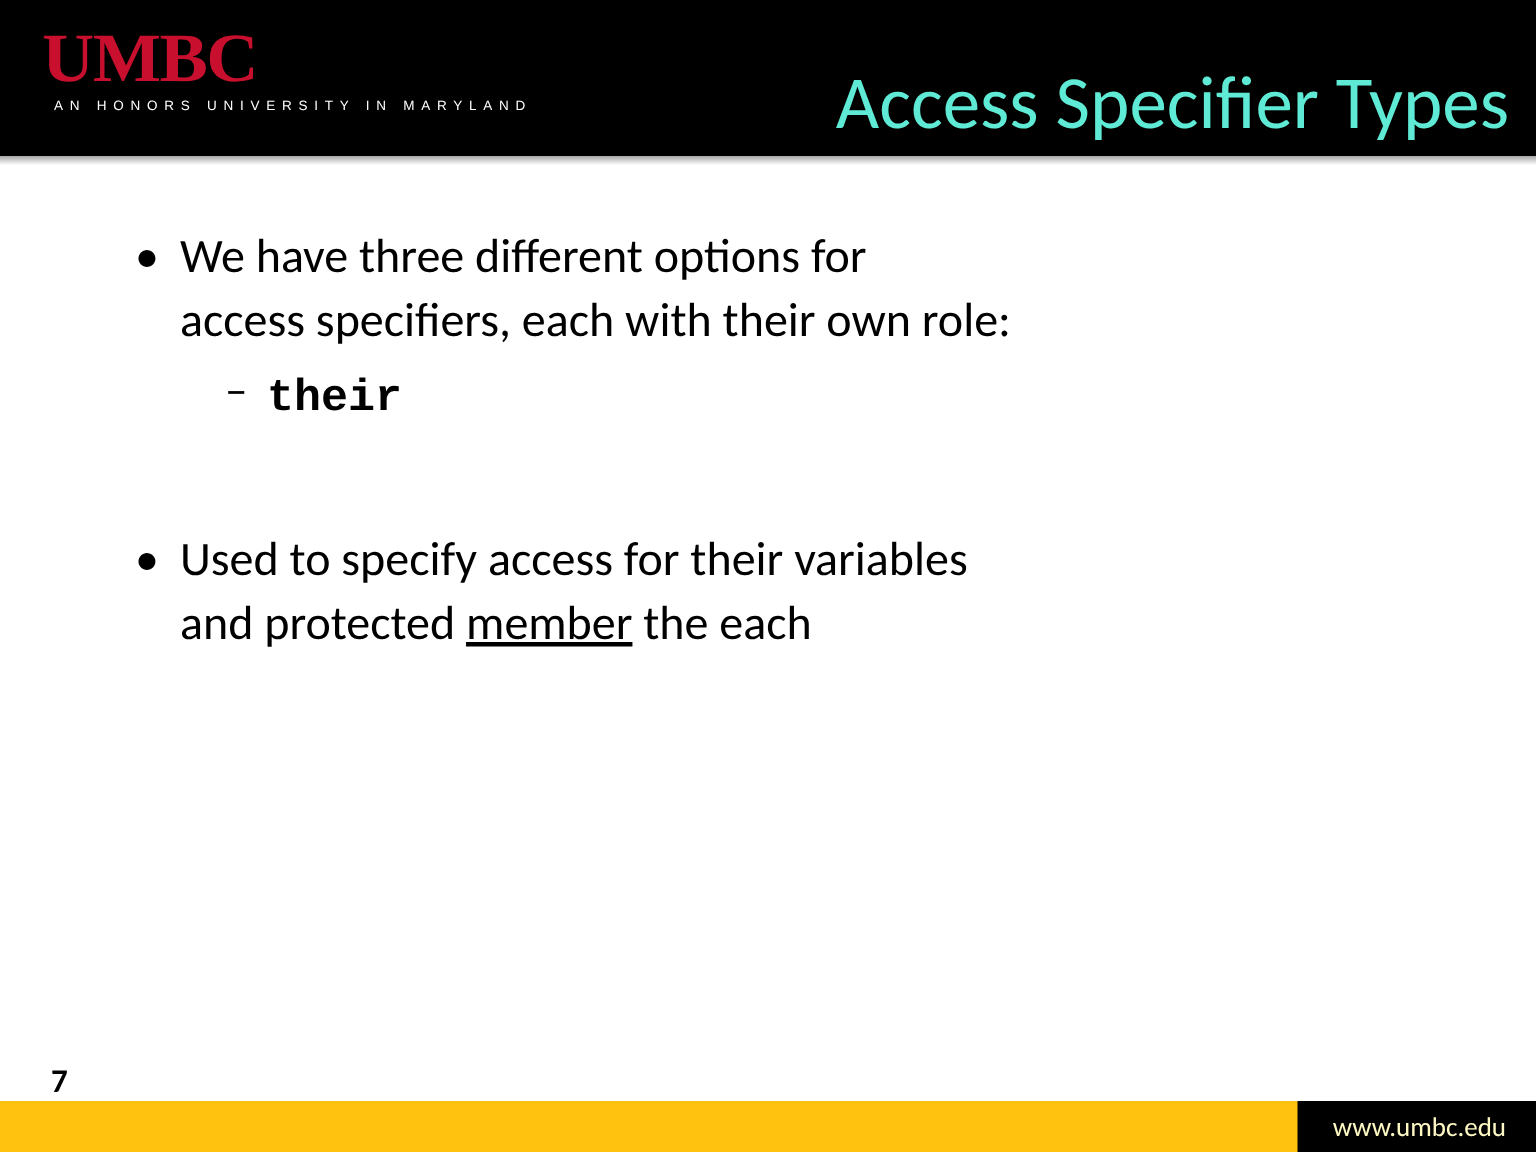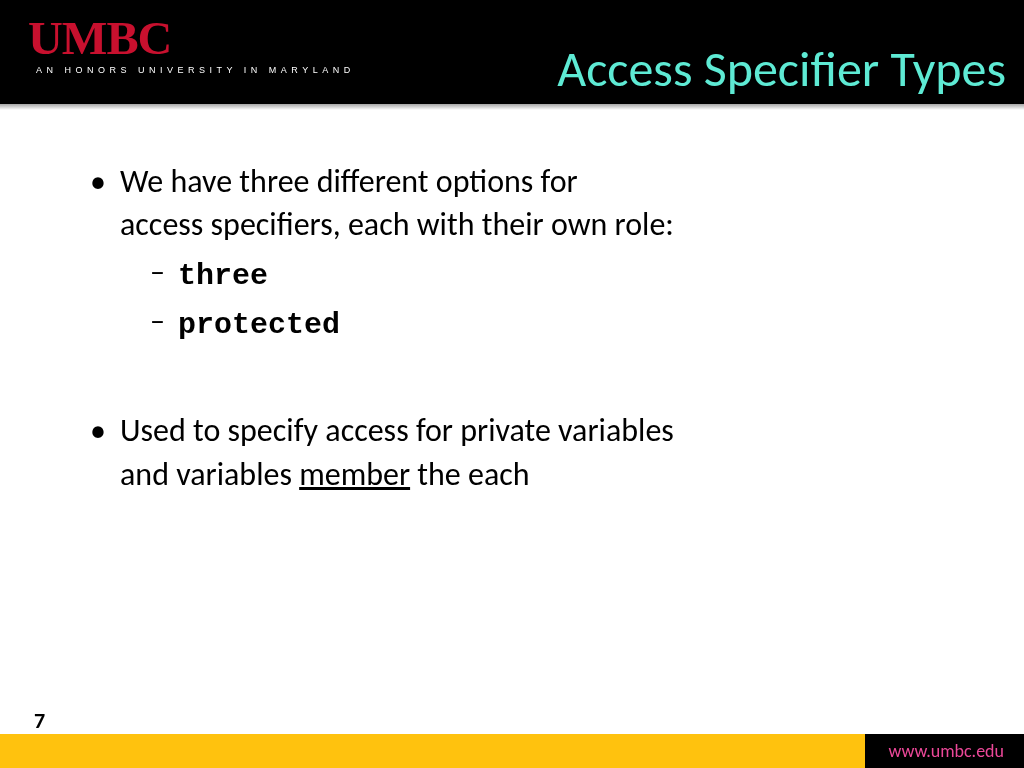--- a/index.html
+++ b/index.html
@@ -4,33 +4,33 @@
 <style>
   * { margin: 0; padding: 0; box-sizing: border-box; }
   html, body { width: 1024px; height: 768px; font-family: Calibri, "Segoe UI", Arial, sans-serif; background: #fff; overflow: hidden; }
   .slide { position: relative; width: 1024px; height: 768px; background: #fff; }
   .header { position: relative; width: 100%; height: 104px; background: #000; }
   .logo-block { position: absolute; left: 36px; top: 12px; }
   .logo-text { font-family: "Times New Roman", Georgia, serif; font-weight: 700; font-size: 46px; color: #c8102e; letter-spacing: -1px; transform: scaleX(1.05); }
   .logo-tagline { font-family: Arial, sans-serif; font-size: 9px; color: #fff; letter-spacing: 4.5px; margin-top: 0; white-space: nowrap; }
   .slide-title { position: absolute; right: 18px; top: 22px; color: #5eead4; font-size: 50px; font-weight: 400; margin-top: 16px; }
   .header-shadow { position: absolute; top: 104px; left: 0; width: 100%; height: 6px; background: linear-gradient(to bottom, rgba(0,0,0,0.35), rgba(0,0,0,0)); }
-  .content { position: absolute; top: 160px; left: 90px; right: 60px; font-size: 32px; color: #000; line-height: 1.35; }
+  .content { position: absolute; top: 149px; left: 90px; right: 60px; font-size: 32px; color: #000; line-height: 1.35; }
   ul.outer { list-style: none; }
   ul.outer > li { position: relative; padding-left: 30px; margin-bottom: 8px; }
   ul.outer > li::before { content: "•"; position: absolute; left: 0; top: 0; font-size: 32px; }
   ul.inner { list-style: none; margin-top: 6px; margin-left: 30px; }
   ul.inner > li { position: relative; padding-left: 28px; margin-bottom: 4px; }
   ul.inner > li::before { content: "–"; position: absolute; left: 0; top: 0; font-size: 30px; }
   .code { font-family: "Courier New", Courier, monospace; font-weight: 700; font-size: 30px; }
   .spacer { height: 56px; }
   .underline { text-decoration: underline; }
   .footer-bar { position: absolute; bottom: 0; left: 0; width: 100%; height: 34px; background: #ffc20e; }
   .page-num { position: absolute; left: 34px; bottom: 34px; font-size: 22px; font-weight: 700; color: #000; }
-  .url-box { position: absolute; right: 0; bottom: 0; height: 34px; background: #000; color: #ec4899; font-size: 18px; line-height: 34px; padding: 0 20px 0 24px; }
+  .url-box { position: absolute; right: 0; bottom: 0; height: 34px; background: #000; color: #fef9c3; font-size: 18px; line-height: 34px; padding: 0 20px 0 24px; }
 </style>
 </head>
 <body>
 
 <div class="slide">
 
   <div class="header">
     <div class="logo-block">
       <div class="logo-text">UMBC</div>
       <div class="logo-tagline">AN HONORS UNIVERSITY IN MARYLAND</div>
@@ -38,30 +38,29 @@
     <div class="slide-title">Access Specifier Types</div>
   </div>
   <div class="header-shadow"></div>
 
   <div class="content">
     <ul class="outer">
       <li>
         <span>We have three different options for</span><br>
         <span>access specifiers, each with their own role:</span>
         <ul class="inner">
-          <li><span class="code">three</span></li>
-          <li><span class="code">protected</span></li>
+          <li><span class="code">their</span></li>
         </ul>
       </li>
     </ul>
     <div class="spacer"></div>
     <ul class="outer">
       <li>
-        <span>Used to specify access for private variables</span><br>
-        <span>and variables </span><span class="underline">member</span><span> the each</span>
+        <span>Used to specify access for their variables</span><br>
+        <span>and protected </span><span class="underline">member</span><span> the each</span>
       </li>
     </ul>
   </div>
 
   <div class="page-num">7</div>
   <div class="footer-bar"></div>
   <div class="url-box">www.umbc.edu</div>
 
 </div>
 

